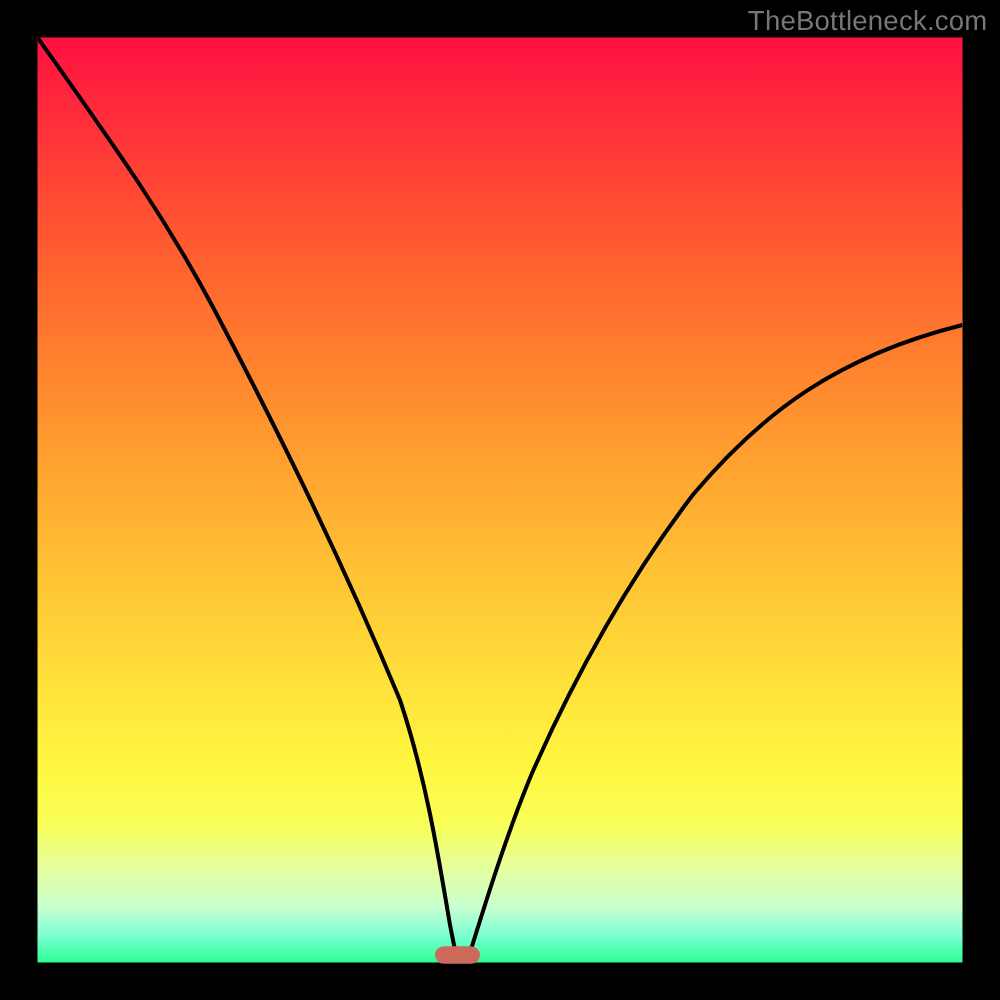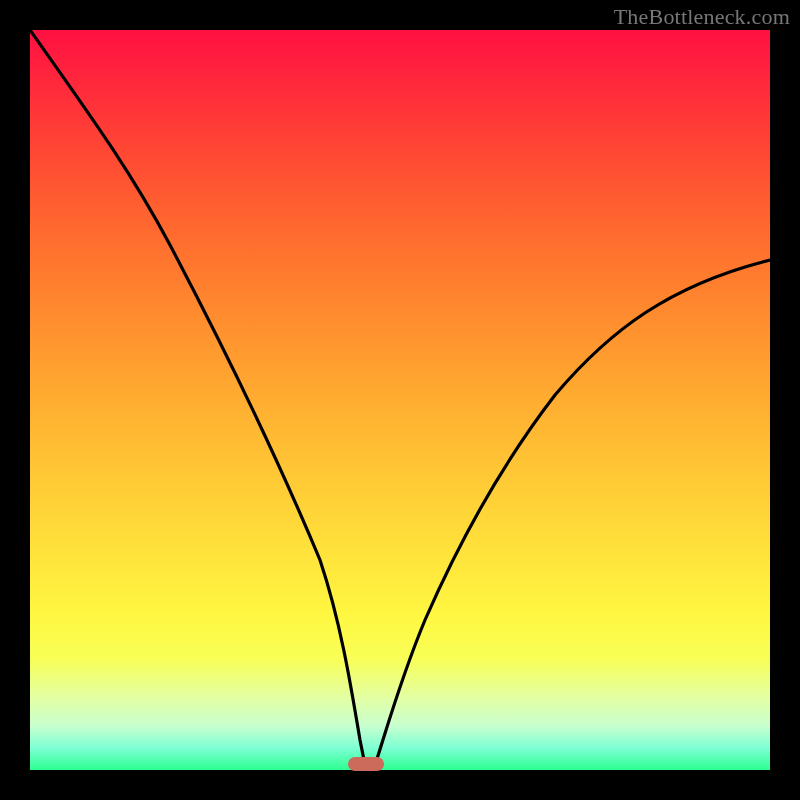--- a/index.html
+++ b/index.html
@@ -9,21 +9,20 @@
     height: 800px;
     background: #000;
     font-family: Arial, Helvetica, sans-serif;
     overflow: hidden;
   }
   .frame {
     position: relative;
     width: 800px;
     height: 800px;
     background: #000;
-    font-family: Liberation Serif, serif;
   }
   .plot-area {
     position: absolute;
     left: 30px;
     top: 30px;
     width: 740px;
     height: 740px;
     background: linear-gradient(to bottom,
       #ff1041 0%,
       #ff2b3b 8%,

